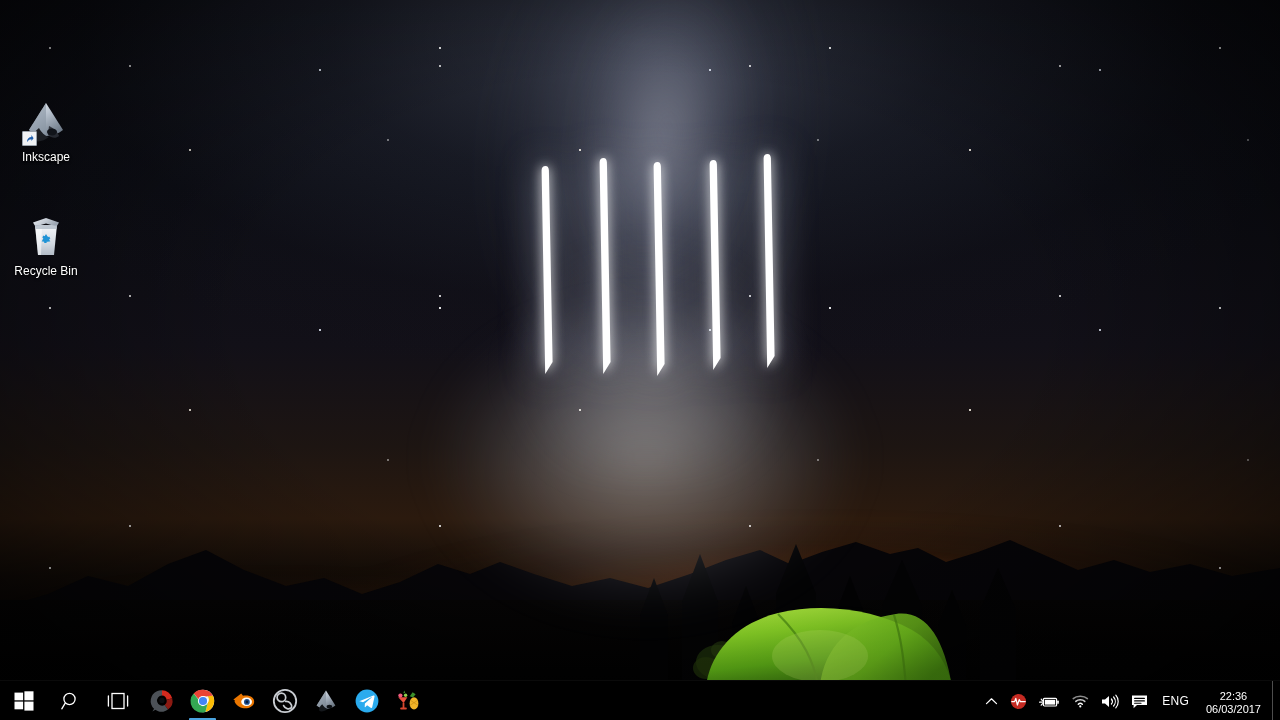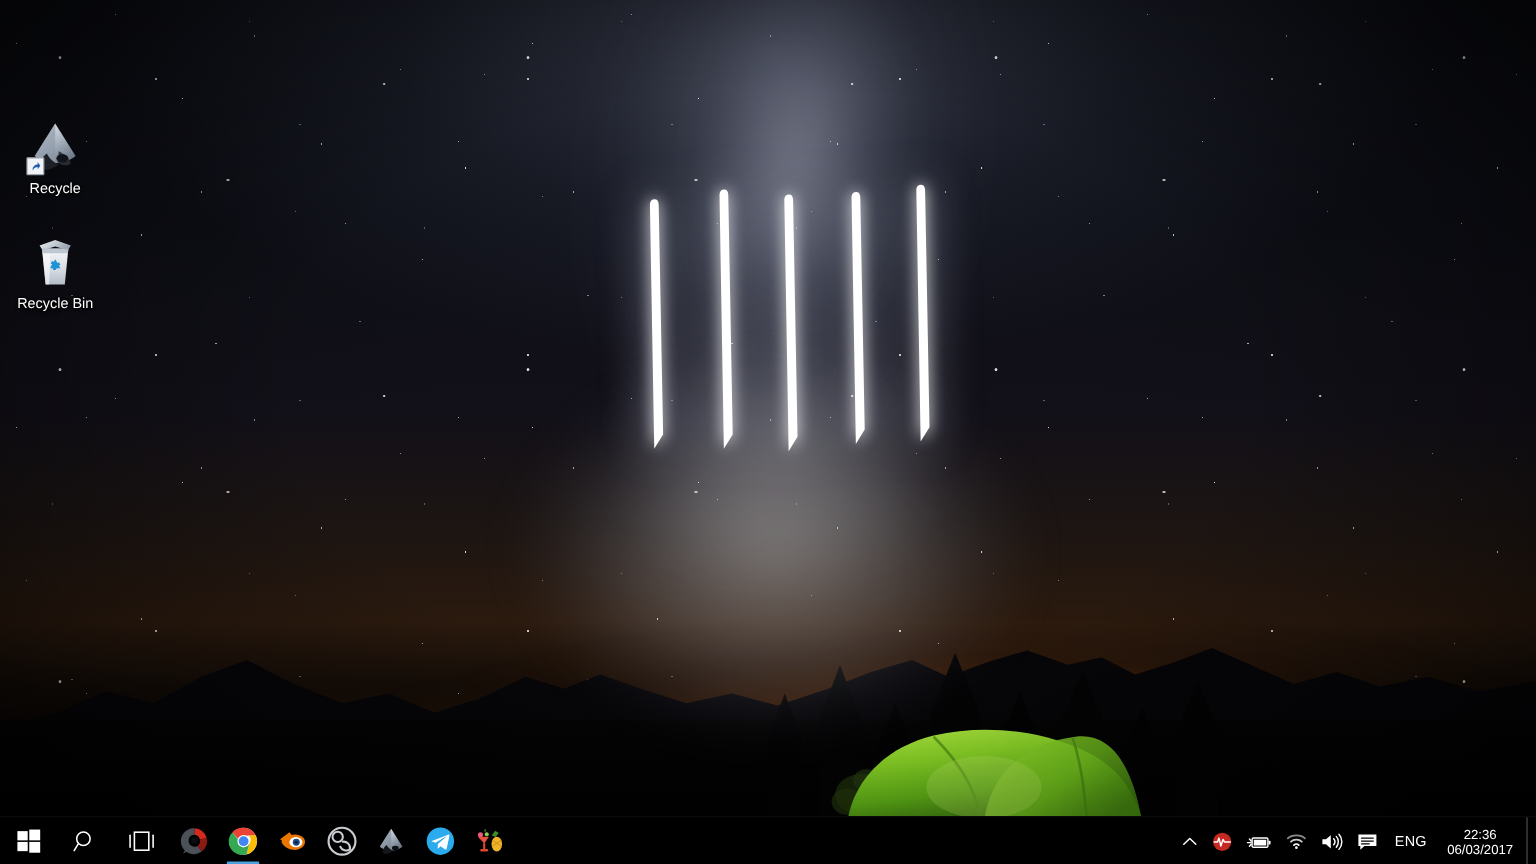--- a/index.html
+++ b/index.html
@@ -464,24 +464,24 @@
         <path d="M17,30 C13,33 10,38 12,42 C15,45 22,43 27,39 C23,38 19,34 17,30 Z" fill="#1c1f24"></path>
         <path d="M27,28 C31,30 36,34 37,38 C34,41 29,40 26,37 Z" fill="#2a2e35" opacity="0.9"></path>
         <ellipse cx="30" cy="34" rx="5" ry="3.4" fill="#11141a"></ellipse>
       </svg>
       <span class="shortcut-badge">
         <svg width="11" height="11" viewBox="0 0 11 11">
           <path d="M3,8.5 C3.3,5.6 5,4 7.4,4 L7.4,2 L9.6,5.2 L7.4,8 L7.4,6.2 C5.7,6.2 4.3,7 3.4,8.7 Z" fill="#1f5fae"></path>
         </svg>
       </span>
     </div>
-    <span class="label">Recycle</span>
+    <span class="label">Inkscape</span>
   </div>
 
-  <div class="desk-icon" style="left:8px; top:194px;">
+  <div class="desk-icon" style="left:8px; top:212px;">
     <div class="glyph">
       <svg width="48" height="48" viewBox="0 0 48 48">
         <defs>
           <linearGradient id="binl" x1="0" y1="0" x2="1" y2="0.4">
             <stop offset="0%" stop-color="#e9edf2"></stop>
             <stop offset="55%" stop-color="#c3cad3"></stop>
             <stop offset="100%" stop-color="#9aa4b0"></stop>
           </linearGradient>
           <linearGradient id="binf" x1="0" y1="0" x2="0" y2="1">
             <stop offset="0%" stop-color="#f5f7fa"></stop>

